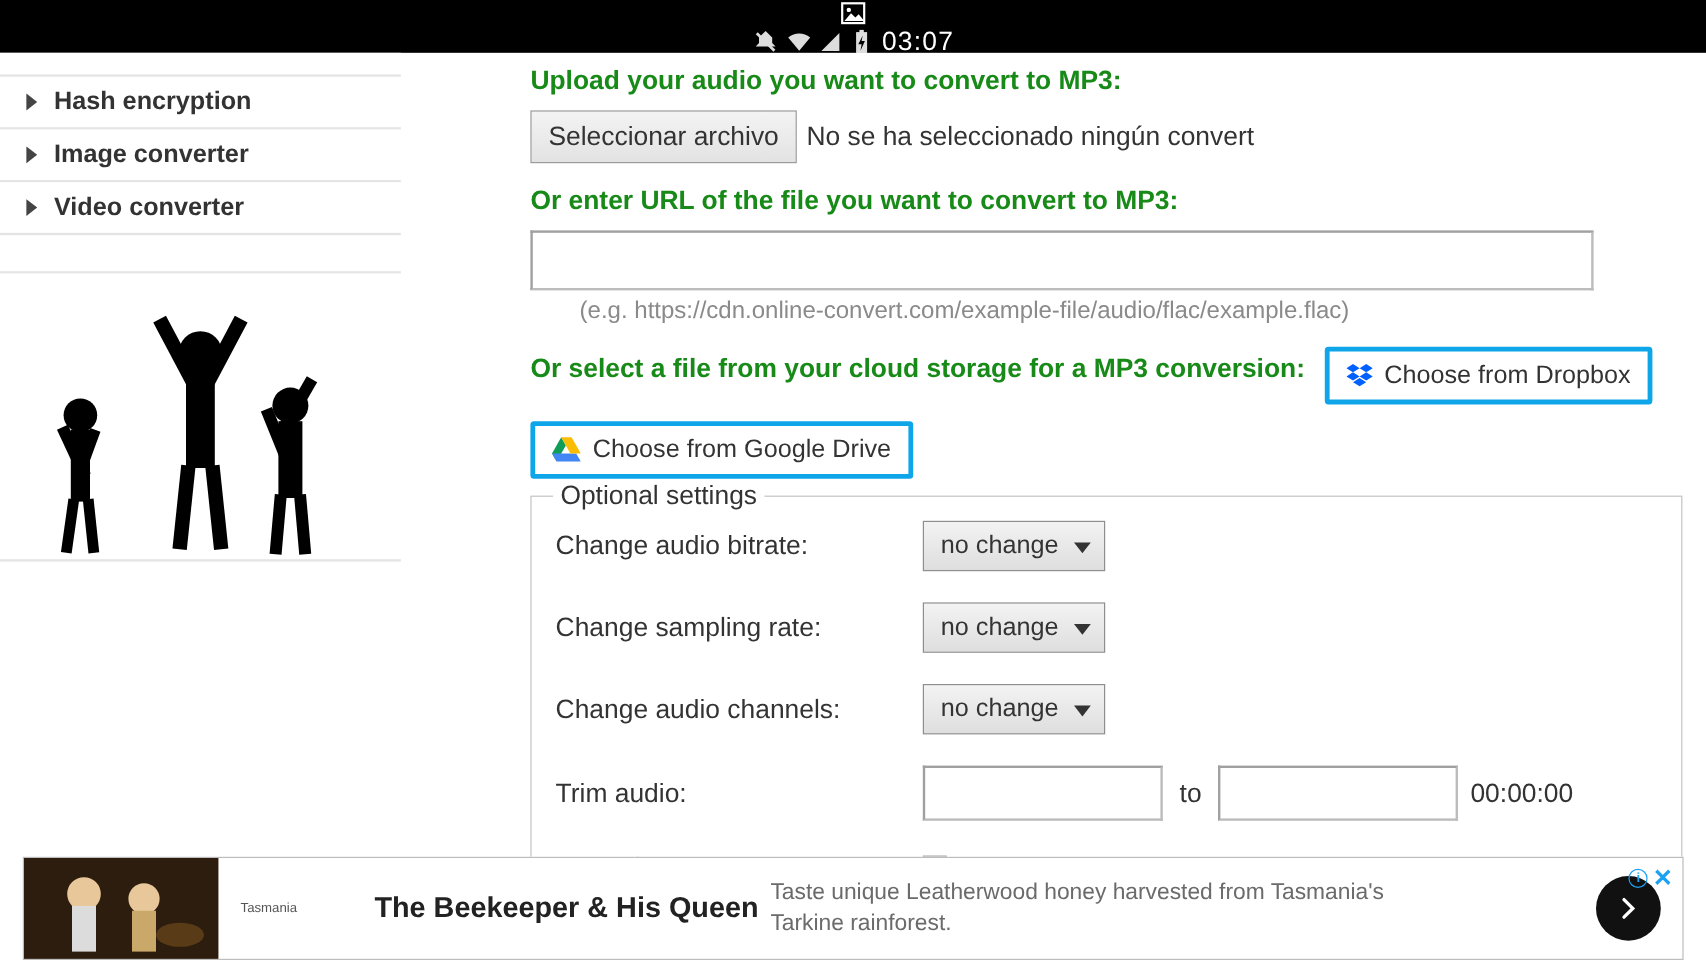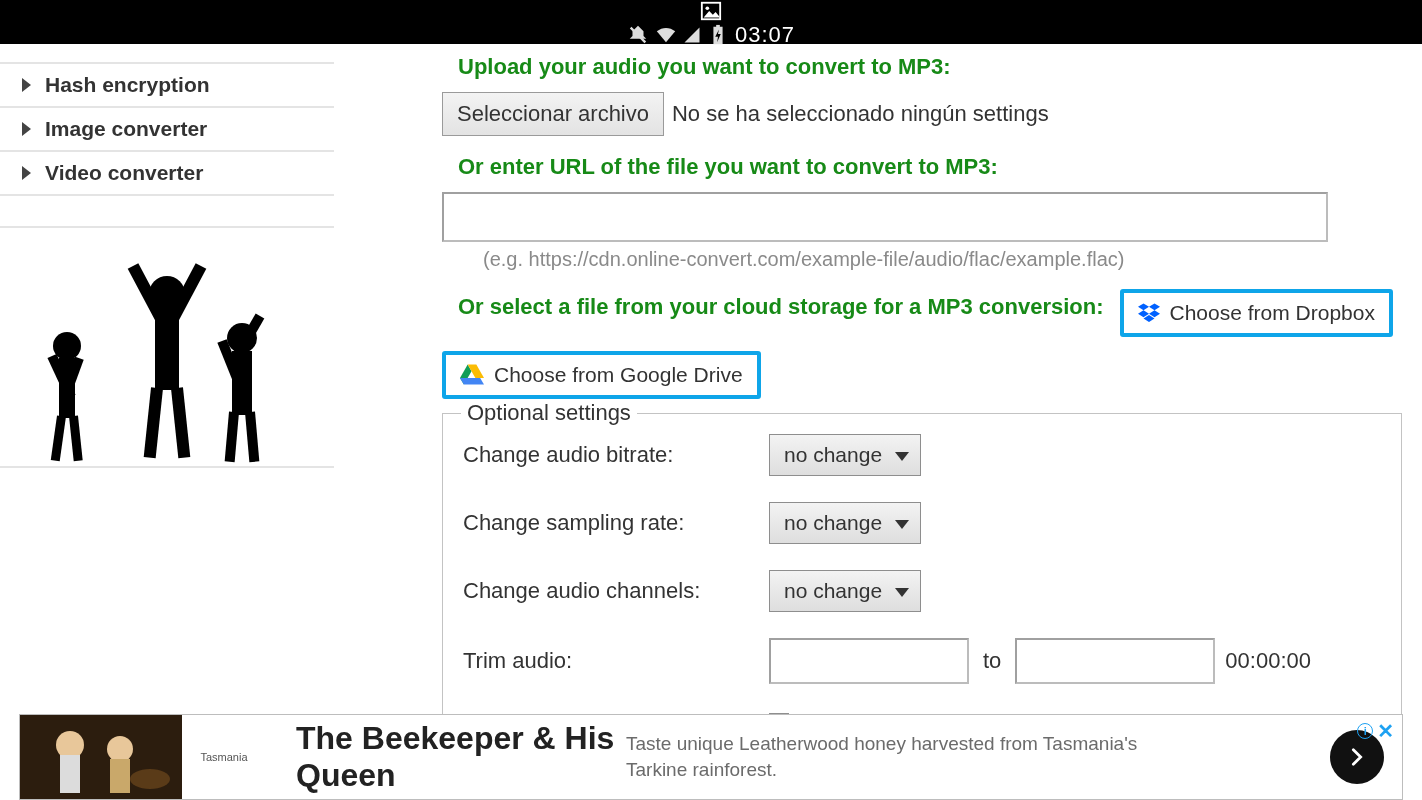--- a/index.html
+++ b/index.html
@@ -20,21 +20,21 @@
   
   .nav-item { display: flex; align-items: center; height: 44px; border-bottom: 2px solid #e4e4e4; padding-left: 22px; font-size: 21px; font-weight: 700; color: #333; cursor: pointer; background:#fff; }
   .nav-item:last-of-type { border-bottom: 2px solid #e4e4e4; }
   .nav-arrow { width: 0; height: 0; border-top: 7px solid transparent; border-bottom: 7px solid transparent; border-left: 9px solid #444; margin-right: 14px; }
 
   .sidebar-sep { border-top: 2px solid #e4e4e4; margin-top: 30px; }
   .sidebar-image { width: 100%; height: 240px; border-bottom: 2px solid #e4e4e4; display:flex; justify-content:center; align-items:flex-end; background:#fff; }
   .silhouette { position:relative; width:300px; height:220px; }
 
   
-  .green-label { color: #178a17; font-size: 22px; font-weight: 700; margin-bottom: 12px; margin-left: 16px; }
+  .green-label { color: #178a17; font-size: 22px; font-weight: 700; margin-bottom: 12px; }
   .green-label.inline { display:inline; margin-right:8px; }
 
   .file-row { display:flex; align-items:center; margin-bottom:18px; }
   .file-button { background: linear-gradient(#f3f3f3,#e3e3e3); border:1px solid #9a9a9a; padding: 8px 14px; font-size: 22px; color:#333; cursor:pointer; }
   .file-status { font-size: 22px; color:#333; margin-left: 8px; }
 
   .url-input { width: 886px; height: 50px; font-size: 20px; padding: 6px 10px; border: 2px solid #bcbcbc; border-top-color:#a0a0a0; border-left-color:#a0a0a0; margin-bottom:6px; }
   .example { color:#8a8a8a; font-size:20px; margin-bottom:18px;margin-left:41px; }
 
   .cloud-row { display:flex; align-items:center; flex-wrap:wrap; gap:8px; margin-bottom:14px; }
@@ -52,21 +52,21 @@
   .select-wrap::after { content:""; position:absolute; right:12px; top:50%; margin-top:-3px; width:0; height:0; border-left:7px solid transparent; border-right:7px solid transparent; border-top:9px solid #333; pointer-events:none; }
   .trim-input { width:200px; height:46px; border:2px solid #bcbcbc; border-top-color:#a0a0a0; border-left-color:#a0a0a0; font-size:20px; padding:4px 8px; }
   .trim-to { margin: 0 14px; font-size:22px; color:#333; }
   .trim-dur { margin-left:10px; font-size:22px; color:#333; }
   .checkbox { width:20px; height:20px; border:1px solid #8e8e8e; background:linear-gradient(#f5f5f5,#e4e4e4); cursor:pointer; }
 
   
   .ad-banner { position:absolute; left:19px; right:19px; bottom:0; height:86px; border:1px solid #bdbdbd; display:flex; align-items:center; background:#fff; }
   .ad-thumb { width:162px; height:84px; background:#3a2a16; display:flex; align-items:center; justify-content:center; overflow:hidden; position:relative; }
   .ad-tag { width:84px; font-size:11px; color:#555; text-align:center; }
-  .ad-title { font-size:32px; font-weight:700; color:#222; margin-left:30px; width:330px; }
+  .ad-title { font-size:24px; font-weight:700; color:#222; margin-left:46px; width:330px; }
   .ad-desc { font-size:19px; color:#6b6b6b; width:540px; line-height:1.35; }
   .ad-arrow { width:54px; height:54px; border-radius:50%; background:#111; display:flex; align-items:center; justify-content:center; margin-left:auto; margin-right:18px; cursor:pointer; }
   .ad-arrow svg { width:22px; height:22px; fill:#fff; }
   .ad-controls { position:absolute; right:6px; top:4px; display:flex; gap:2px; align-items:center; }
   .ad-info { width:16px; height:16px; border:1.5px solid #1da1f2; border-radius:50%; color:#1da1f2; font-size:11px; display:flex; align-items:center; justify-content:center; font-weight:700; cursor:pointer; }
   .ad-close { color:#1da1f2; font-size:20px; font-weight:700; cursor:pointer; padding:0 2px; }
 
   
   .nav-item.cut { height:20px; overflow:hidden; align-items:flex-end; padding-bottom:0; color:transparent; }
   .nav-item.cut .nav-arrow { border-left-color: transparent; }
@@ -148,21 +148,21 @@
           <rect x="228" y="166" width="10" height="50" transform="rotate(-5 233 166)"></rect>
         </g>
       </svg>
     </div>
   </div>
 
   <div class="main">
     <div class="green-label">Upload your audio you want to convert to MP3:</div>
     <div class="file-row">
       <button class="file-button">Seleccionar archivo</button>
-      <span class="file-status">No se ha seleccionado ningún settings</span>
+      <span class="file-status">No se ha seleccionado ningún convert</span>
     </div>
 
     <div class="green-label">Or enter URL of the file you want to convert to MP3:</div>
     <input type="text" class="url-input" value="" style="">
     <div class="example">(e.g. https://cdn.online-convert.com/example-file/audio/flac/example.flac)</div>
 
     <div class="cloud-row">
       <span class="green-label inline">Or select a file from your cloud storage for a MP3 conversion:</span>
       <button class="cloud-btn">
         <svg class="dropbox-icon" viewBox="0 0 32 32">

